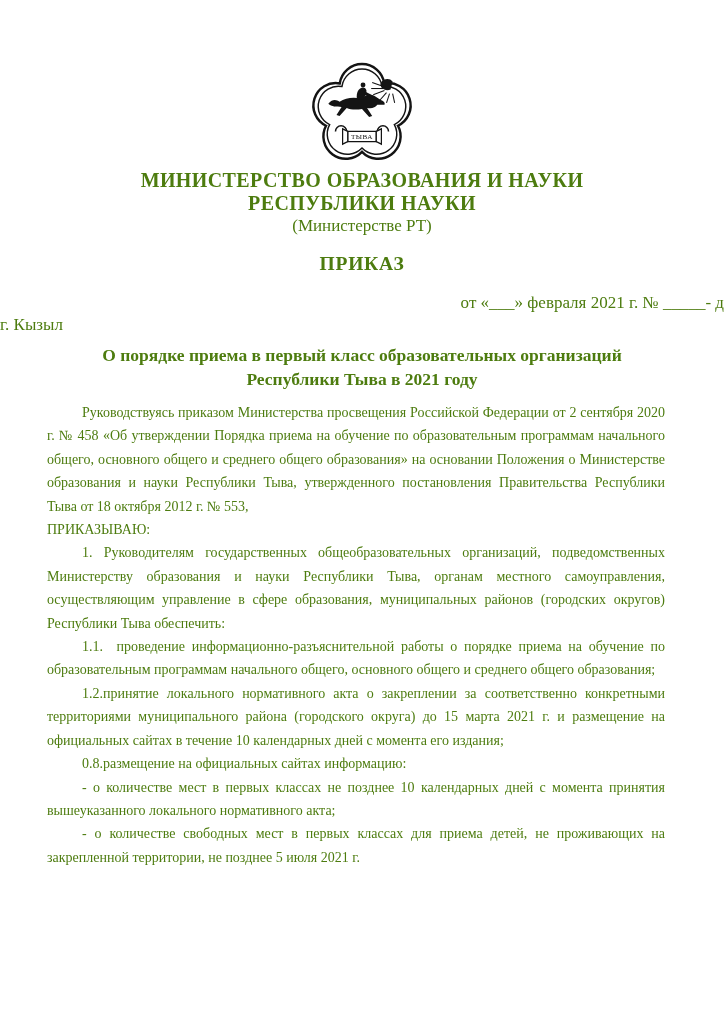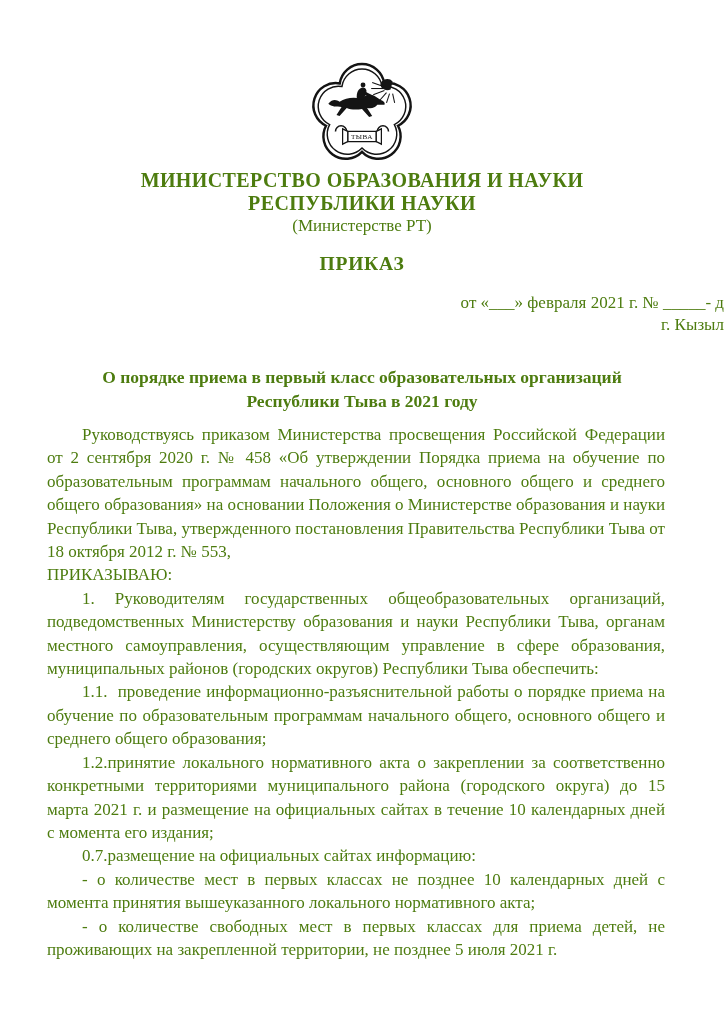--- a/index.html
+++ b/index.html
@@ -28,31 +28,31 @@
   .shortname { text-align: center; font-size: 17px; line-height: 22px; }
   .doctype {
     text-align: center;
     font-weight: bold;
     font-size: 19.5px;
     line-height: 24px;
     letter-spacing: 0.8px;
     margin-top: 15px;
   }
   .dateline { text-align: right; font-size: 17px; line-height: 22px; margin-top: 16px; }
-  .place    { text-align: right; font-size: 17px; line-height: 22px; }
+  .place    { text-align: left; font-size: 17px; line-height: 22px; }
   .doc-title {
     text-align: center;
     font-weight: bold;
     font-size: 17.5px;
     line-height: 24px;
-    margin-top: 29px;
+    margin-top: 7px;
   }
   .body-text {
     margin: 10px 59px 0 47px;
-    font-size: 17px;
+    font-size: 14px;
     line-height: 23.4px;
     text-align: justify;
   }
   .para { text-indent: 35px; }
   .para.no-indent { text-indent: 0; }
 </style>
 </head>
 <body>
 
 <div class="page">
@@ -112,18 +112,18 @@
     <div>О порядке приема в первый класс образовательных организаций</div>
     <div>Республики Тыва в 2021 году</div>
   </div>
 
   <div class="body-text">
     <div class="para">Руководствуясь приказом Министерства просвещения Российской Федерации от 2 сентября 2020 г. № 458 «Об утверждении Порядка приема на обучение по образовательным программам начального общего, основного общего и среднего общего образования» на основании Положения о Министерстве образования и науки Республики Тыва, утвержденного постановления Правительства Республики Тыва от 18 октября 2012 г. № 553,</div>
     <div class="para no-indent">ПРИКАЗЫВАЮ:</div>
     <div class="para">1. Руководителям государственных общеобразовательных организаций, подведомственных Министерству образования и науки Республики Тыва, органам местного самоуправления, осуществляющим управление в сфере образования, муниципальных районов (городских округов) Республики Тыва обеспечить:</div>
     <div class="para">1.1.&nbsp; проведение информационно-разъяснительной работы о порядке приема на обучение по образовательным программам начального общего, основного общего и среднего общего образования;</div>
     <div class="para">1.2.принятие локального нормативного акта о закреплении за соответственно конкретными территориями муниципального района (городского округа) до 15 марта 2021 г. и размещение на официальных сайтах в течение 10 календарных дней с момента его издания;</div>
-    <div class="para">0.7.размещение на официальных сайтах информацию:</div>
+    <div class="para">0.8.размещение на официальных сайтах информацию:</div>
     <div class="para">- о количестве мест в первых классах не позднее 10 календарных дней с момента принятия вышеуказанного локального нормативного акта;</div>
     <div class="para">- о количестве свободных мест в первых классах для приема детей, не проживающих на закрепленной территории, не позднее 5 июля 2021 г.</div>
   </div>
 
 </div>
 
 </body></html>

